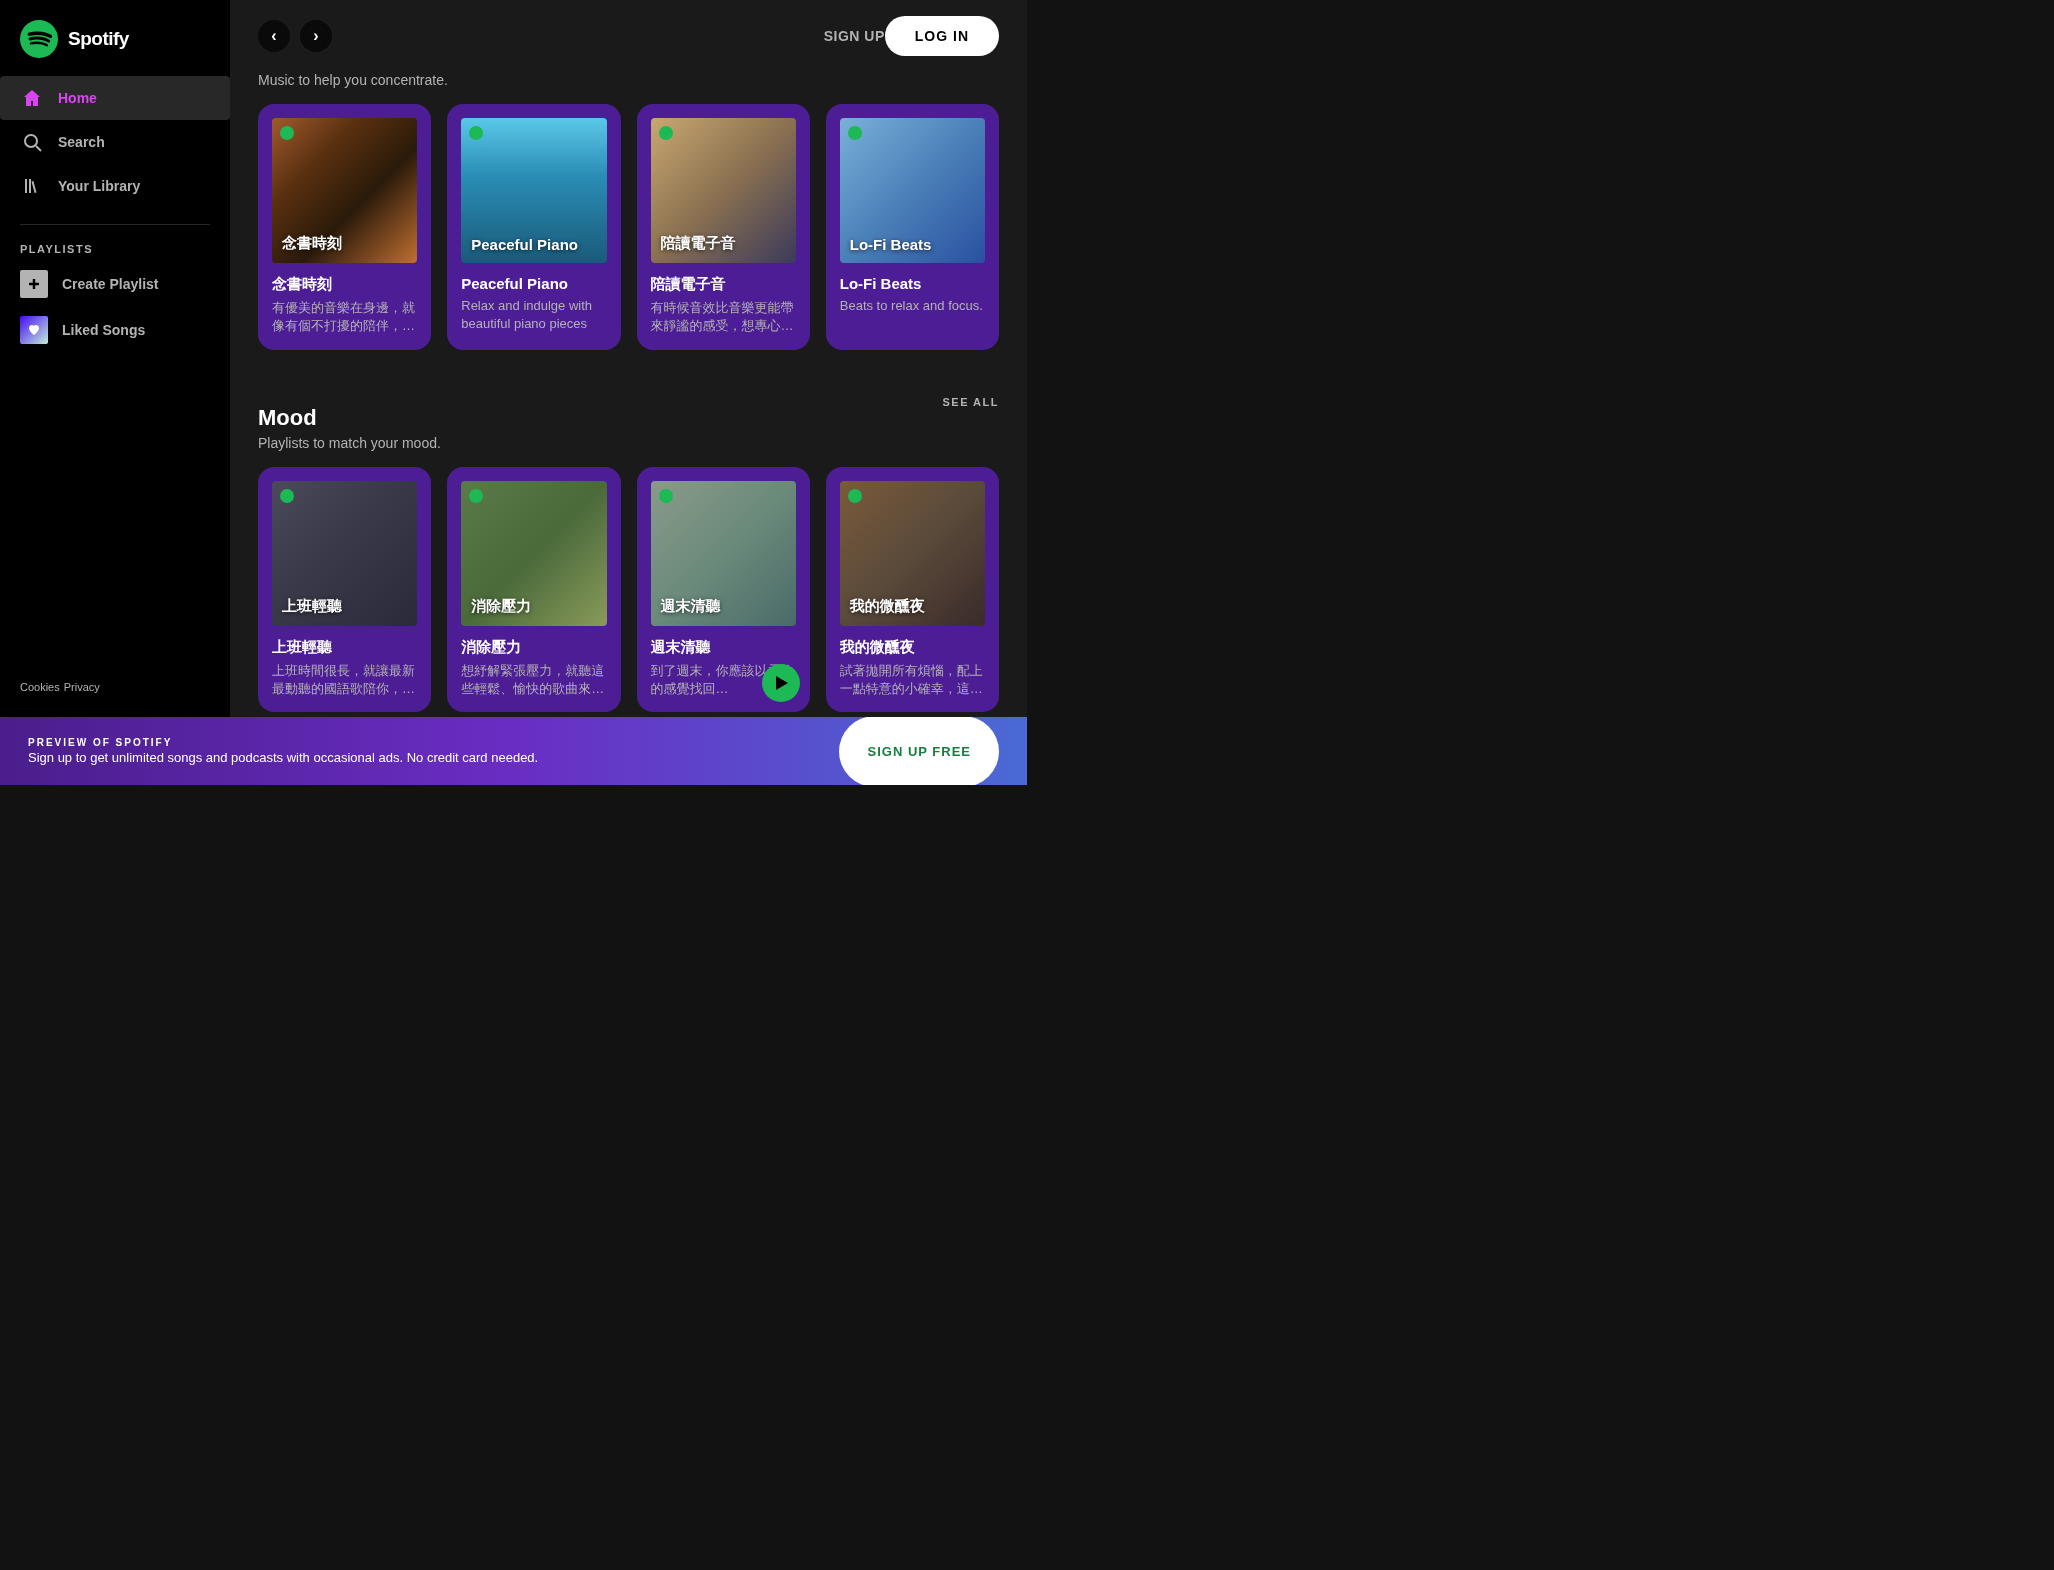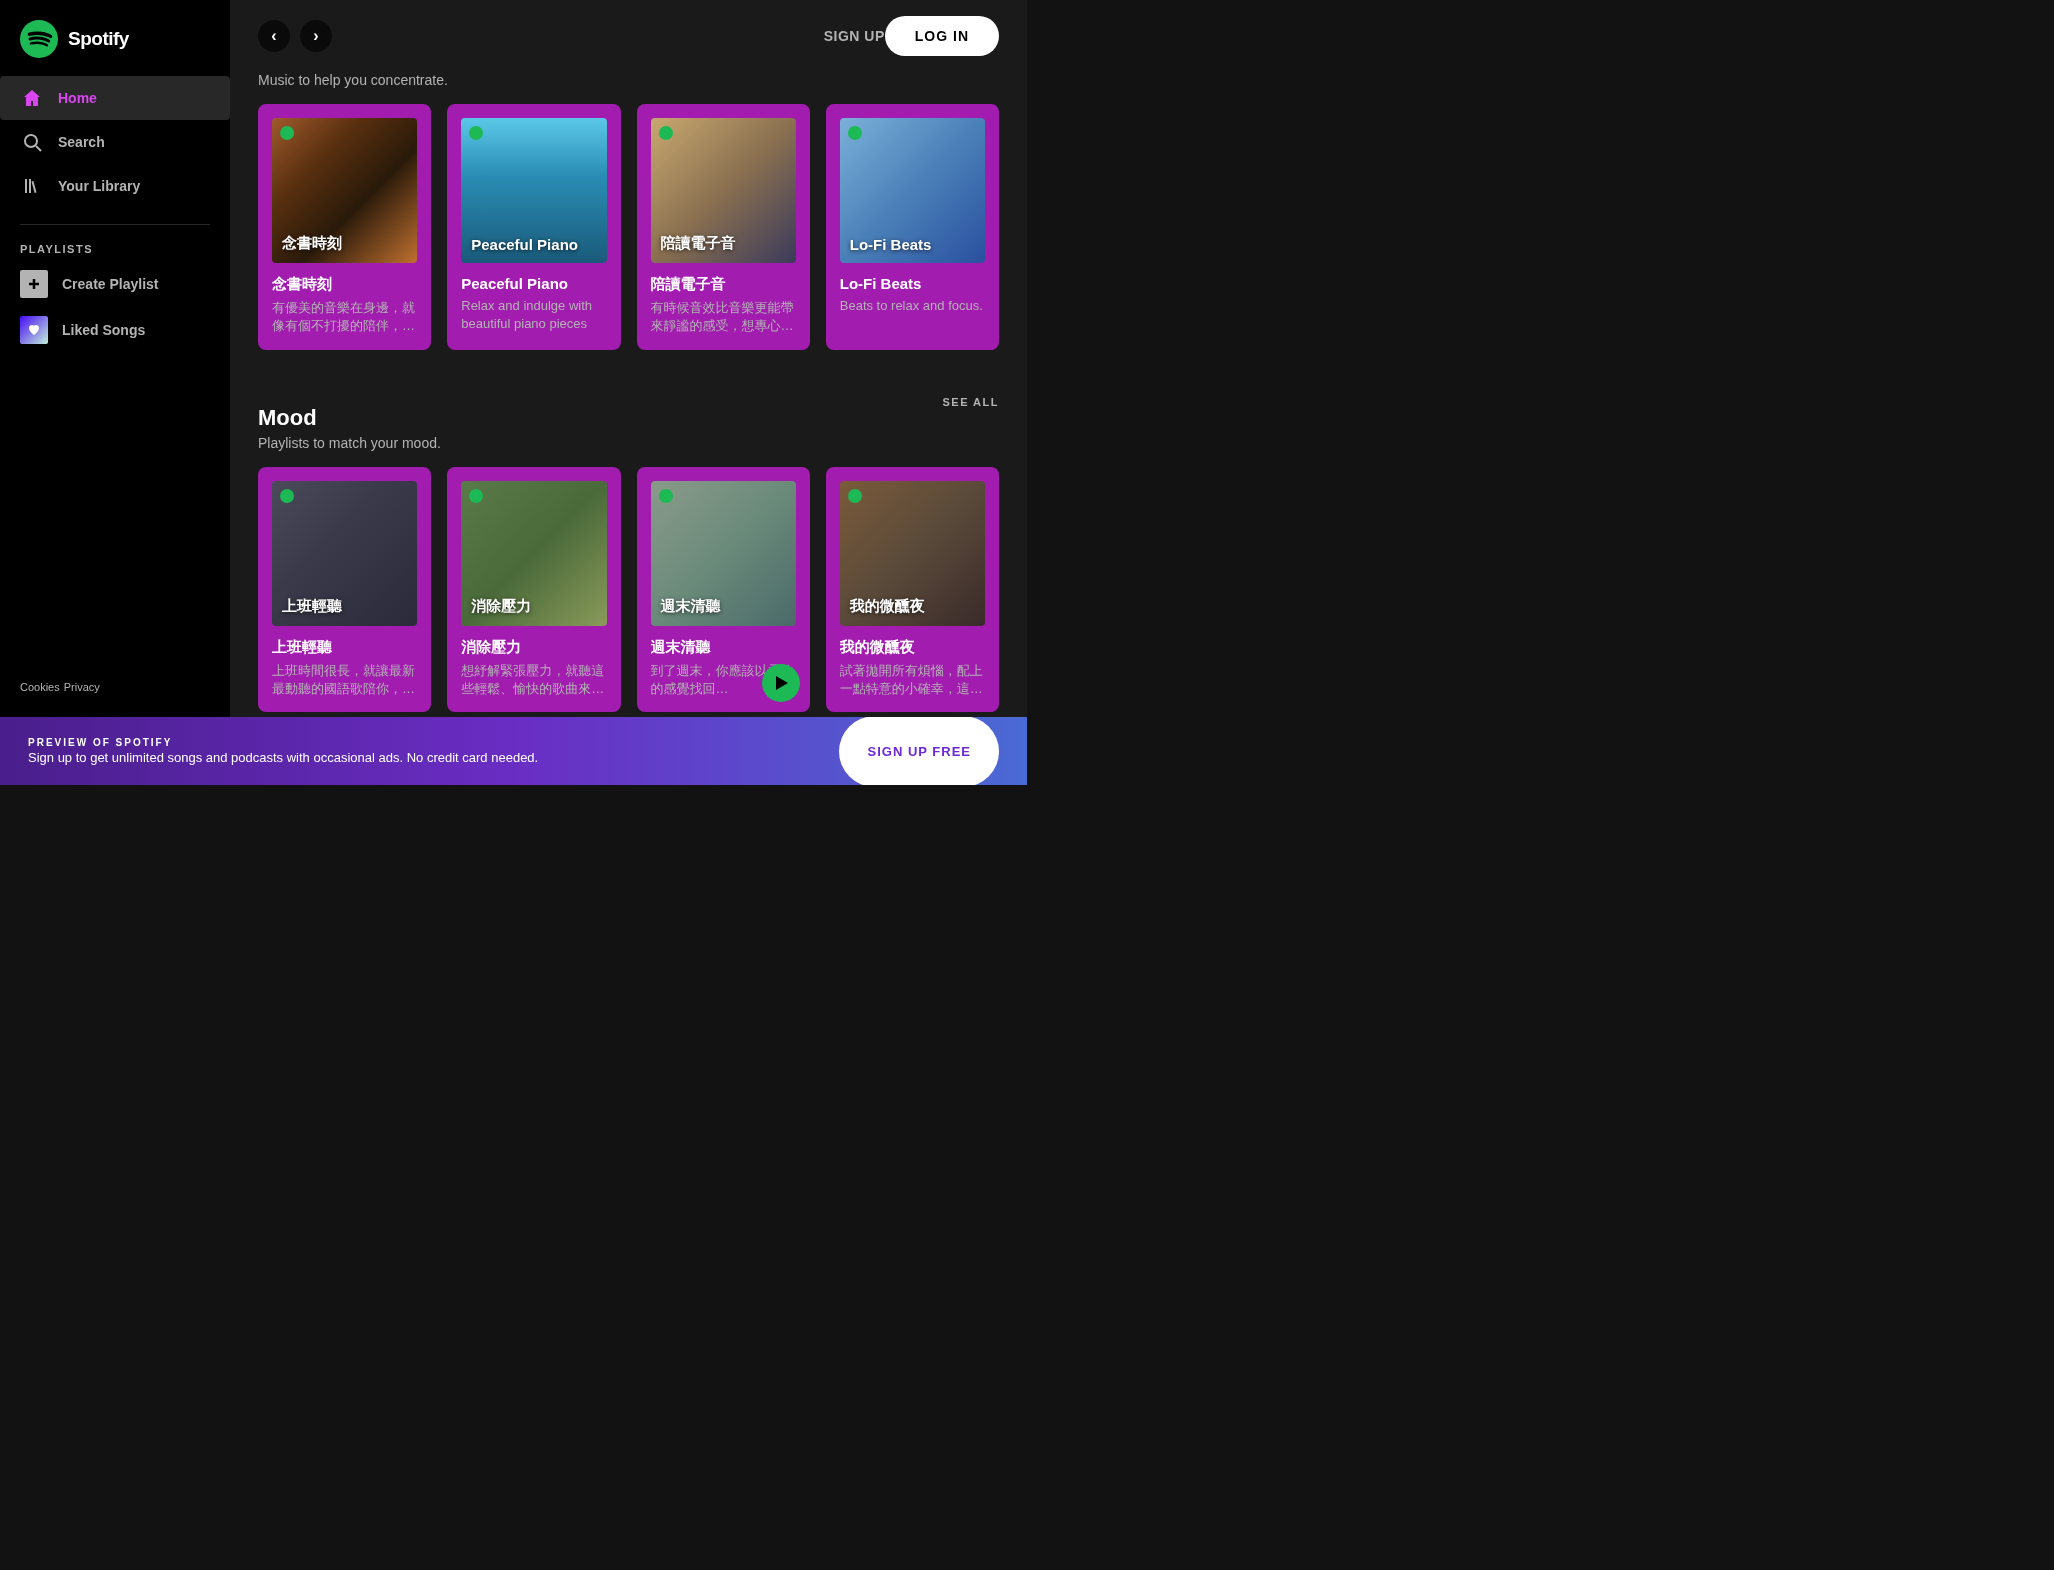--- a/index.html
+++ b/index.html
@@ -253,22 +253,22 @@
     }
 
     .cards-grid {
       display: grid;
       grid-template-columns: repeat(4, 1fr);
       gap: 16px;
       margin-top: 14px;
     }
 
     .card {
-      background: #a21caf;
-      border-radius: 8px;
+      background: #4c1d95;
+      border-radius: 16px;
       padding: 14px;
       cursor: pointer;
       transition: background 0.2s;
       position: relative;
     }
 
     .card-img-wrap {
       width: 100%;
       padding-bottom: 100%;
       position: relative;
@@ -413,21 +413,21 @@
     }
 
     .banner-desc {
       font-size: 13px;
       color: #fff;
       font-weight: 400;
     }
 
     .signup-free-btn {
       background: #fff;
-      color: #6d28d9;
+      color: #15803d;
       border: none;
       border-radius: 50px;
       padding: 28px 28px;
       font-size: 13px;
       font-weight: 800;
       cursor: pointer;
       letter-spacing: 1px;
       text-transform: uppercase;
       white-space: nowrap;
     }

